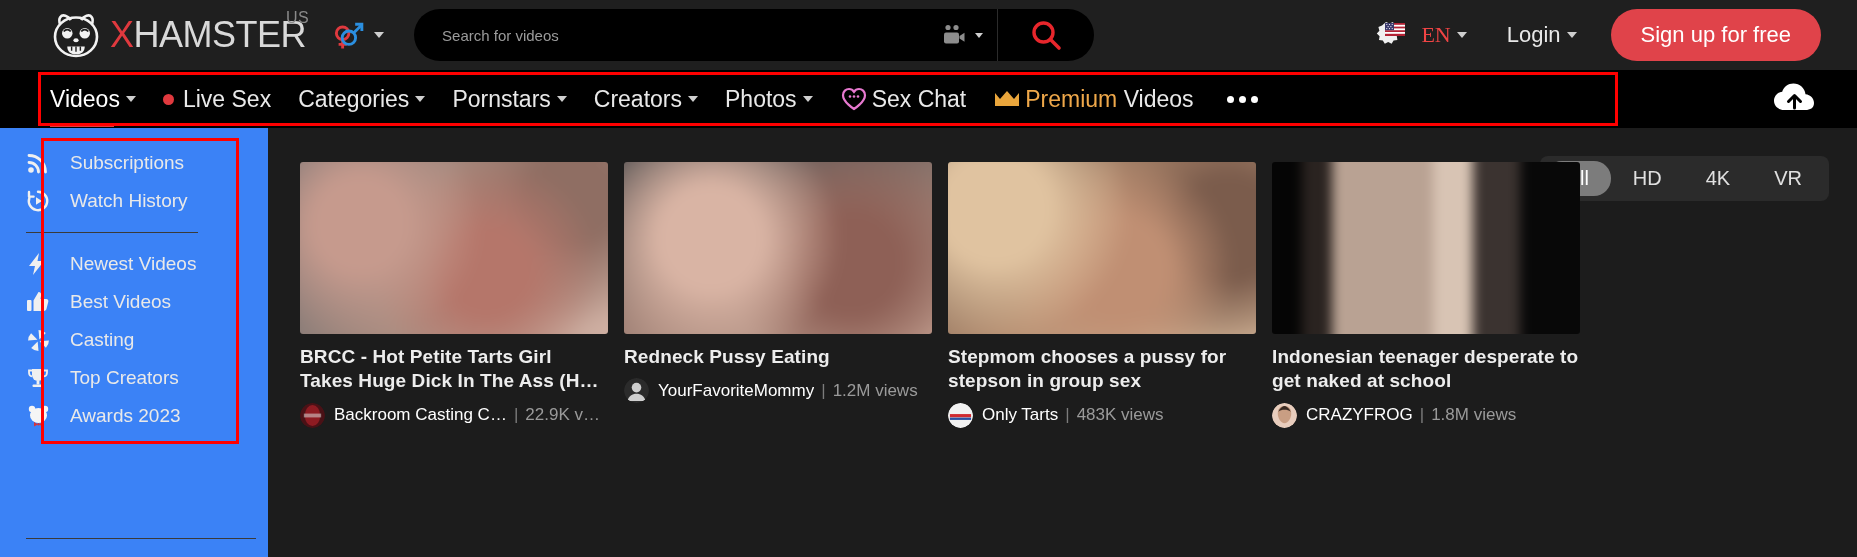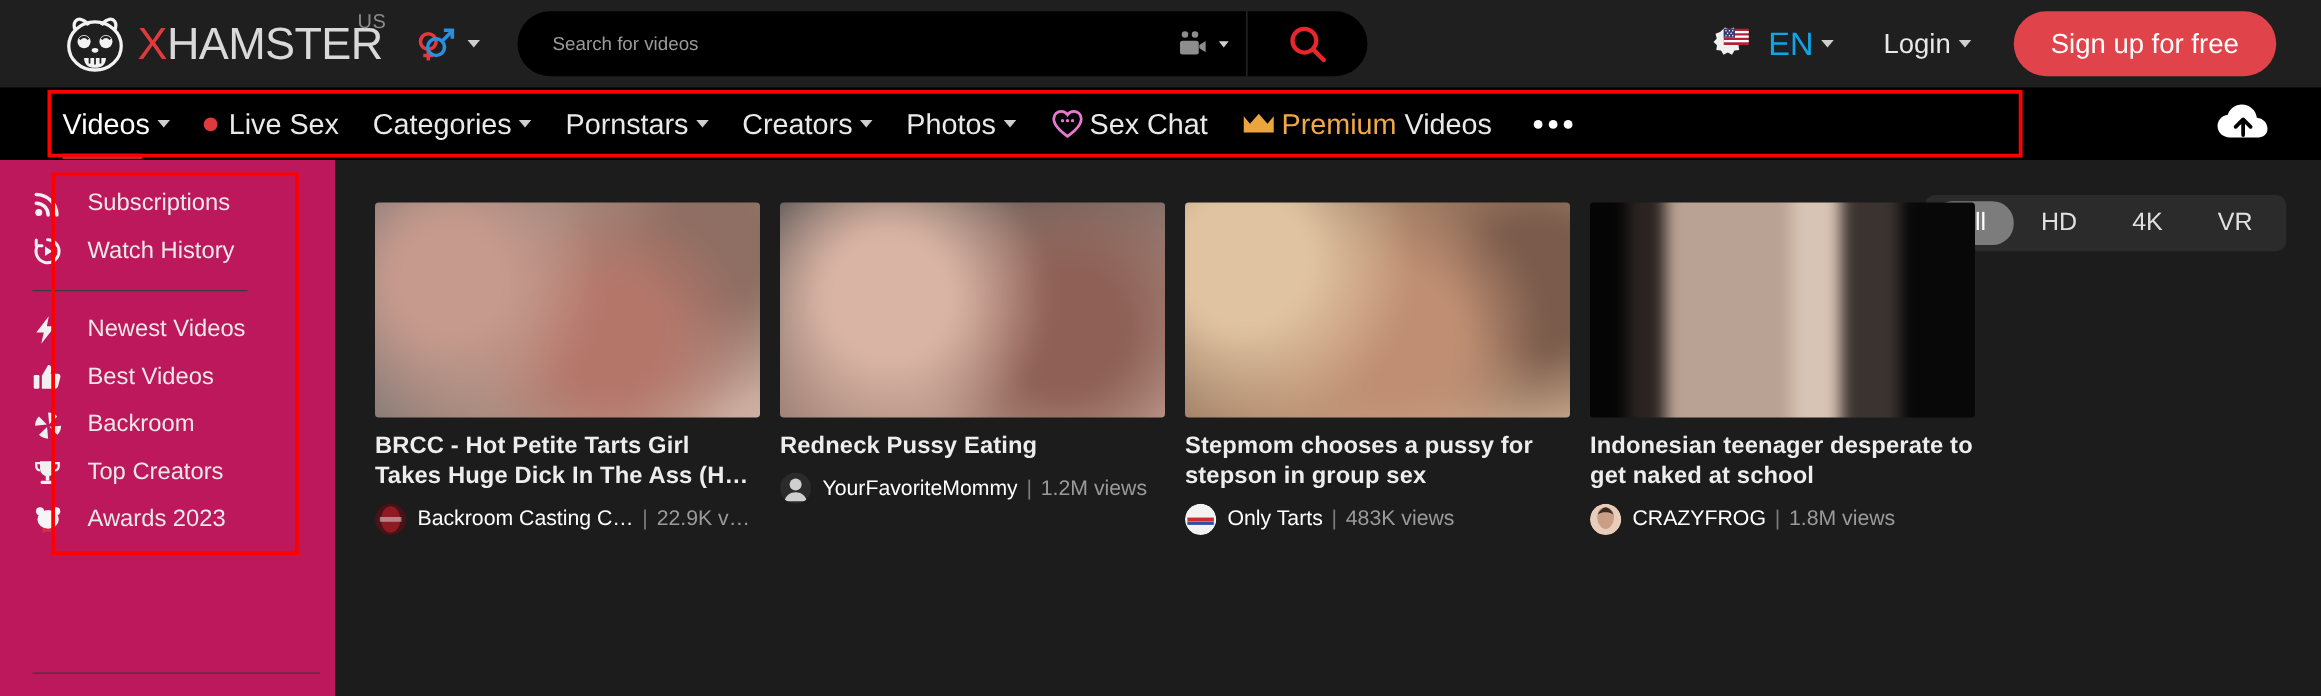--- a/index.html
+++ b/index.html
@@ -47,21 +47,21 @@
     color: #e5e5e5; font-size: 15px; padding-left: 28px;
     font-family: "Liberation Sans", sans-serif;
   }
   .search-input::placeholder { color: #9b9b9b; }
   .cam-btn { display: flex; align-items: center; padding-right: 14px; }
   .search-divider { width: 1px; height: 52px; background: #2b2b2b; }
   .search-go { width: 96px; height: 52px; display: flex; align-items: center; justify-content: center; }
 
   .header-right { margin-left: auto; display: flex; align-items: center; padding-right: 36px; }
   .lang { display: flex; align-items: center; margin-right: 40px; }
-  .lang-label { font-size: 26px; color: #0ea5e9; margin-left: 8px; }
+  .lang-label { font-size: 22px; color: #ef4444; margin-left: 8px; font-family: Liberation Serif, serif; }
   .login { font-size: 22px; color: #e8e8e8; margin-right: 34px; display: flex; align-items: center; }
   .signup {
     background: #e0434a; color: #fff; font-size: 22px;
     border: 0; border-radius: 26px; height: 52px; padding: 0 30px;
     font-family: "Liberation Sans", sans-serif; cursor: pointer;
   }
 
   
   .navbar {
     position: relative; height: 58px; background: #000;
@@ -85,21 +85,21 @@
   .nav-dots span { width: 7px; height: 7px; background: #fff; border-radius: 50%; }
   .upload-icon { position: absolute; right: 40px; top: 50%; transform: translateY(-50%); }
 
   
   .anno { position: absolute; border: 3px solid #ff0000; pointer-events: none; z-index: 40; }
   #anno-nav { left: 38px; top: 72px; width: 1580px; height: 54px; }
   #anno-side { left: 41px; top: 138px; width: 198px; height: 306px; }
 
   
   .body-area { display: flex; height: 429px; }
-  .sidebar { width: 268px; flex: 0 0 268px; background: #be185d; padding-top: 16px; position: relative; }
+  .sidebar { width: 268px; flex: 0 0 268px; background: #3b82f6; padding-top: 16px; position: relative; }
   .side-item {
     display: flex; align-items: center; height: 38px;
     padding-left: 26px; color: #e9e9e9; font-size: 19px;
   }
   .side-icon { width: 30px; flex: 0 0 30px; display: flex; align-items: center; justify-content: flex-start; margin-right: 14px; }
   .side-sep { height: 1px; background: #3a3a3a; margin: 12px 12px 12px 26px; width: 172px; }
   .side-bottom-sep { position: absolute; left: 26px; bottom: 18px; width: 230px; height: 1px; background: #3a3a3a; }
 
   .main { flex: 1; background: #1c1c1c; padding-left: 32px; padding-top: 20px; position: relative; }
   .main-head { display: flex; align-items: center; height: 48px; }
@@ -366,21 +366,21 @@
         <span class="side-icon">
           <svg width="25" height="25" viewBox="0 0 24 24">
             <g fill="#f0f0f0">
               <path d="M12 2a10 10 0 0 1 7 2.9L12.8 11 12 2z"></path>
               <path d="M22 12a10 10 0 0 1-2.9 7L13 12.8 22 12z"></path>
               <path d="M12 22a10 10 0 0 1-7-2.9L11.2 13 12 22z"></path>
               <path d="M2 12a10 10 0 0 1 2.9-7L11 11.2 2 12z"></path>
             </g>
           </svg>
         </span>
-        <span>Backroom</span>
+        <span>Casting</span>
       </div>
 
       <div class="side-item">
         <span class="side-icon">
           <svg width="24" height="24" viewBox="0 0 24 24">
             <path d="M6 3h12v6a6 6 0 0 1-12 0z" fill="#f0f0f0"></path>
             <path d="M6 4.5H3v2c0 2.2 1.4 3.6 3 3.9M18 4.5h3v2c0 2.2-1.4 3.6-3 3.9" fill="none" stroke="#f0f0f0" stroke-width="1.8"></path>
             <rect x="10.6" y="14.5" width="2.8" height="4" fill="#f0f0f0"></rect>
             <rect x="6.5" y="18.5" width="11" height="2.6" rx="1" fill="#f0f0f0"></rect>
           </svg>

